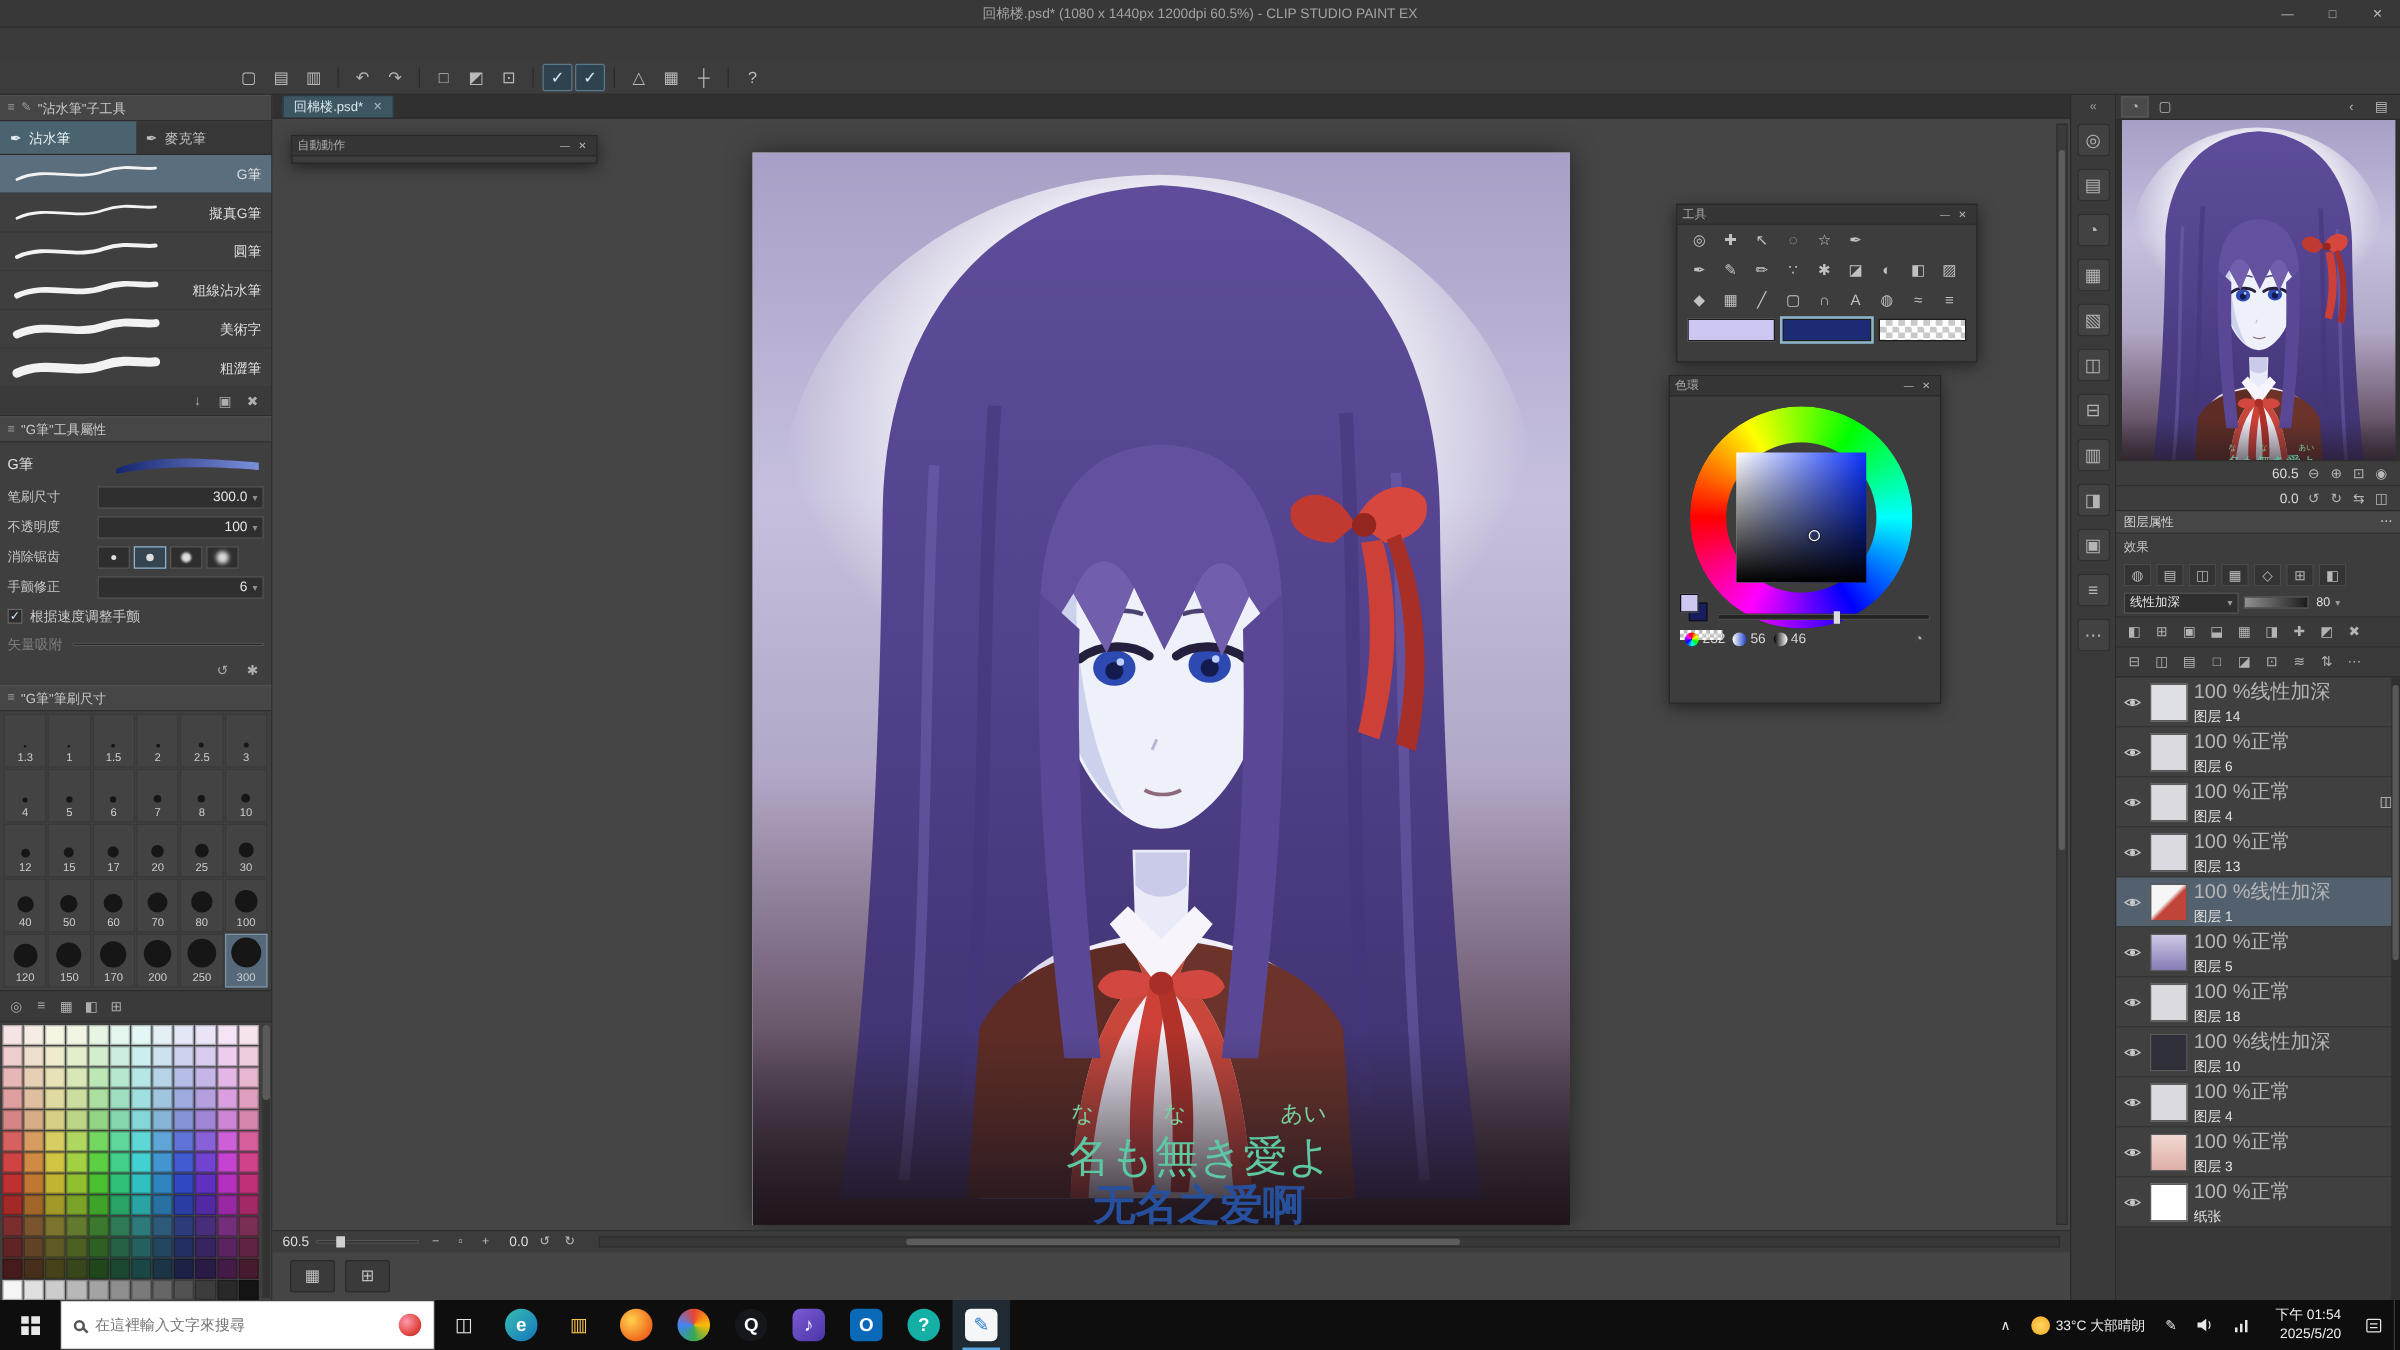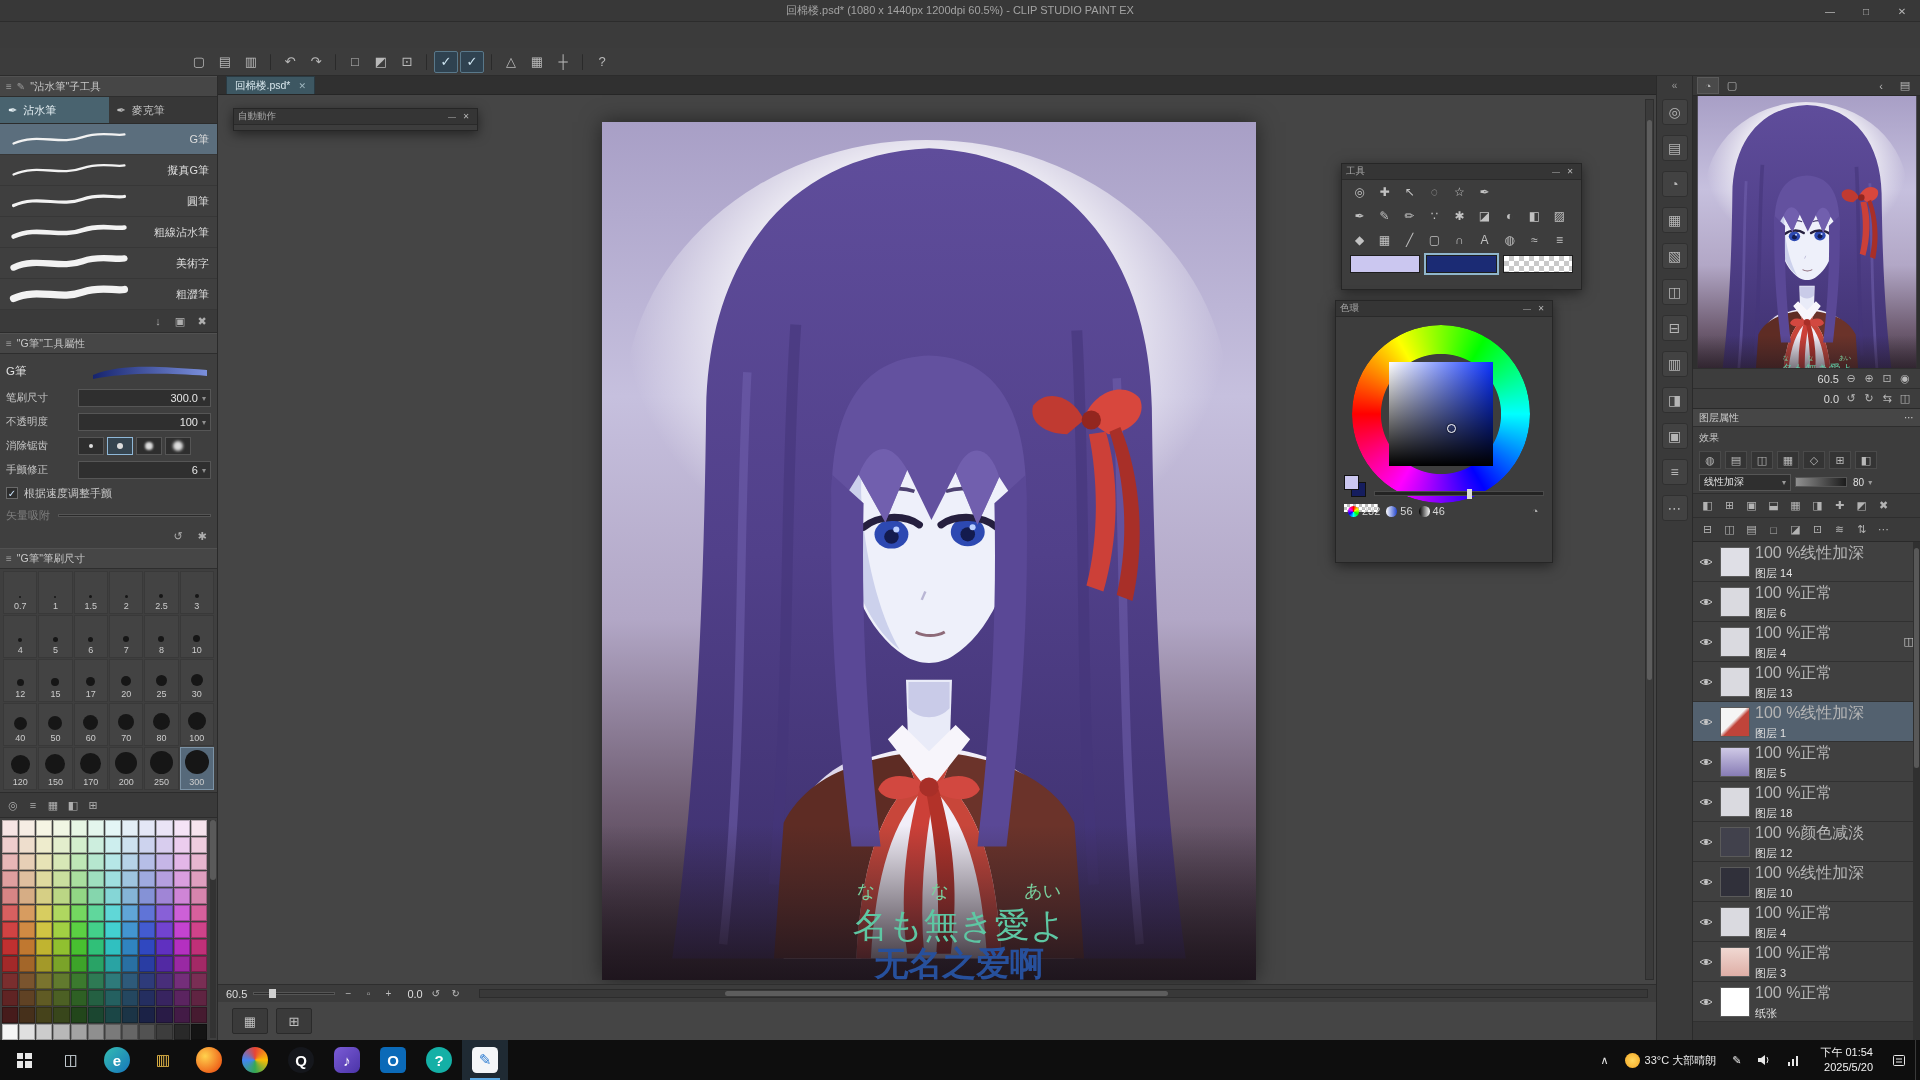--- a/index.html
+++ b/index.html
@@ -473,21 +473,21 @@
       </div>
 
       <div class="panel-header">
         <span class="hicon">≡</span>
         <span>"G筆"筆刷尺寸</span>
       </div>
       <div id="size-grid">
 
           <div class="size-cell" style="--d: 2;">
             <span class="size-dot"></span>
-            <span class="size-num">0.7</span>
+            <span class="size-num">1.3</span>
           </div>
 
           <div class="size-cell" style="--d: 2;">
             <span class="size-dot"></span>
             <span class="size-num">1</span>
           </div>
 
           <div class="size-cell" style="--d: 3;">
             <span class="size-dot"></span>
             <span class="size-num">1.5</span>
@@ -1158,34 +1158,20 @@
                 </svg>
               </span>
               <span class="lthumb" style="background: rgb(218, 218, 224);"></span>
               <span class="lcol">
                 <span class="lblend">100 %正常</span>
                 <span class="lname">图层 18</span>
               </span>
 
             </div>
 
-            <div class="layer-row">
-              <span class="eye">
-                <svg width="14" height="10" viewBox="0 0 14 10">
-                  <path d="M1,5 Q7,0 13,5 Q7,10 1,5 Z" fill="none" stroke="#c8c8c8"></path>
-                  <circle cx="7" cy="5" r="2" fill="#c8c8c8"></circle>
-                </svg>
-              </span>
-              <span class="lthumb" style="background: rgb(65, 65, 76);"></span>
-              <span class="lcol">
-                <span class="lblend">100 %颜色减淡</span>
-                <span class="lname">图层 12</span>
-              </span>
-
-            </div>
 
             <div class="layer-row">
               <span class="eye">
                 <svg width="14" height="10" viewBox="0 0 14 10">
                   <path d="M1,5 Q7,0 13,5 Q7,10 1,5 Z" fill="none" stroke="#c8c8c8"></path>
                   <circle cx="7" cy="5" r="2" fill="#c8c8c8"></circle>
                 </svg>
               </span>
               <span class="lthumb" style="background: rgb(48, 48, 58);"></span>
               <span class="lcol">
@@ -1248,20 +1234,25 @@
   </div>
 
   <div id="taskbar">
     <div id="start-btn">
       <span class="win-logo">
           <span></span>
           <span></span>
           <span></span>
           <span></span>
         </span>
+    </div>
+    <div id="search-box">
+      <span class="mag-dark"></span>
+      <input type="text" placeholder="在這裡輸入文字來搜尋" style="">
+      <span class="search-flower"></span>
     </div>
     <div id="task-apps">
 
         <span class="app-btn">
           <span class="app-ico" style="background: transparent; color: rgb(223, 232, 239); border-radius: 0px;">◫</span>
         </span>
 
         <span class="app-btn">
           <span class="app-ico" style="background: linear-gradient(135deg, rgb(53, 189, 178), rgb(22, 118, 188)); color: rgb(255, 255, 255); border-radius: 50%;">e</span>
         </span>

